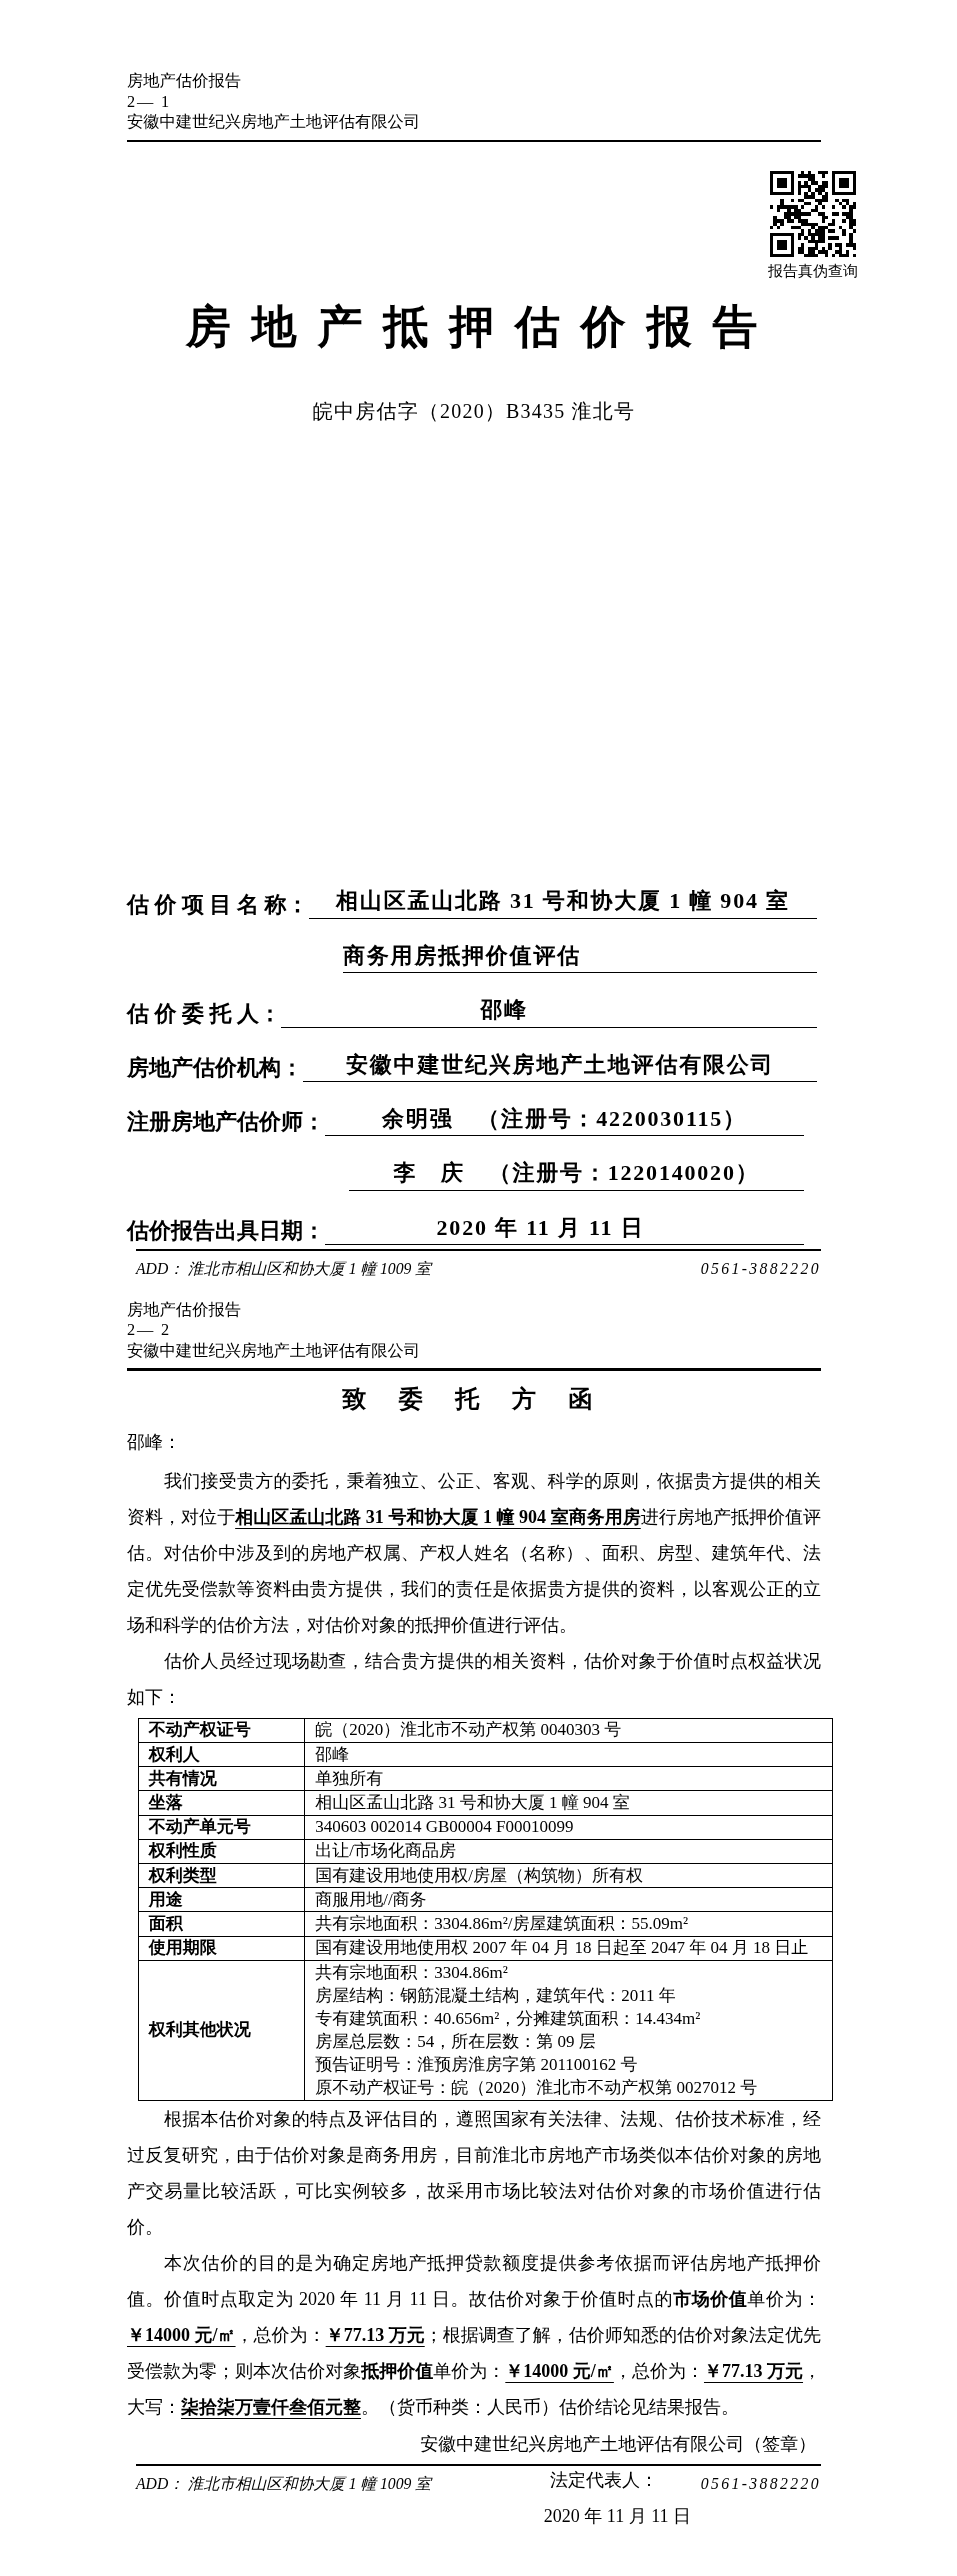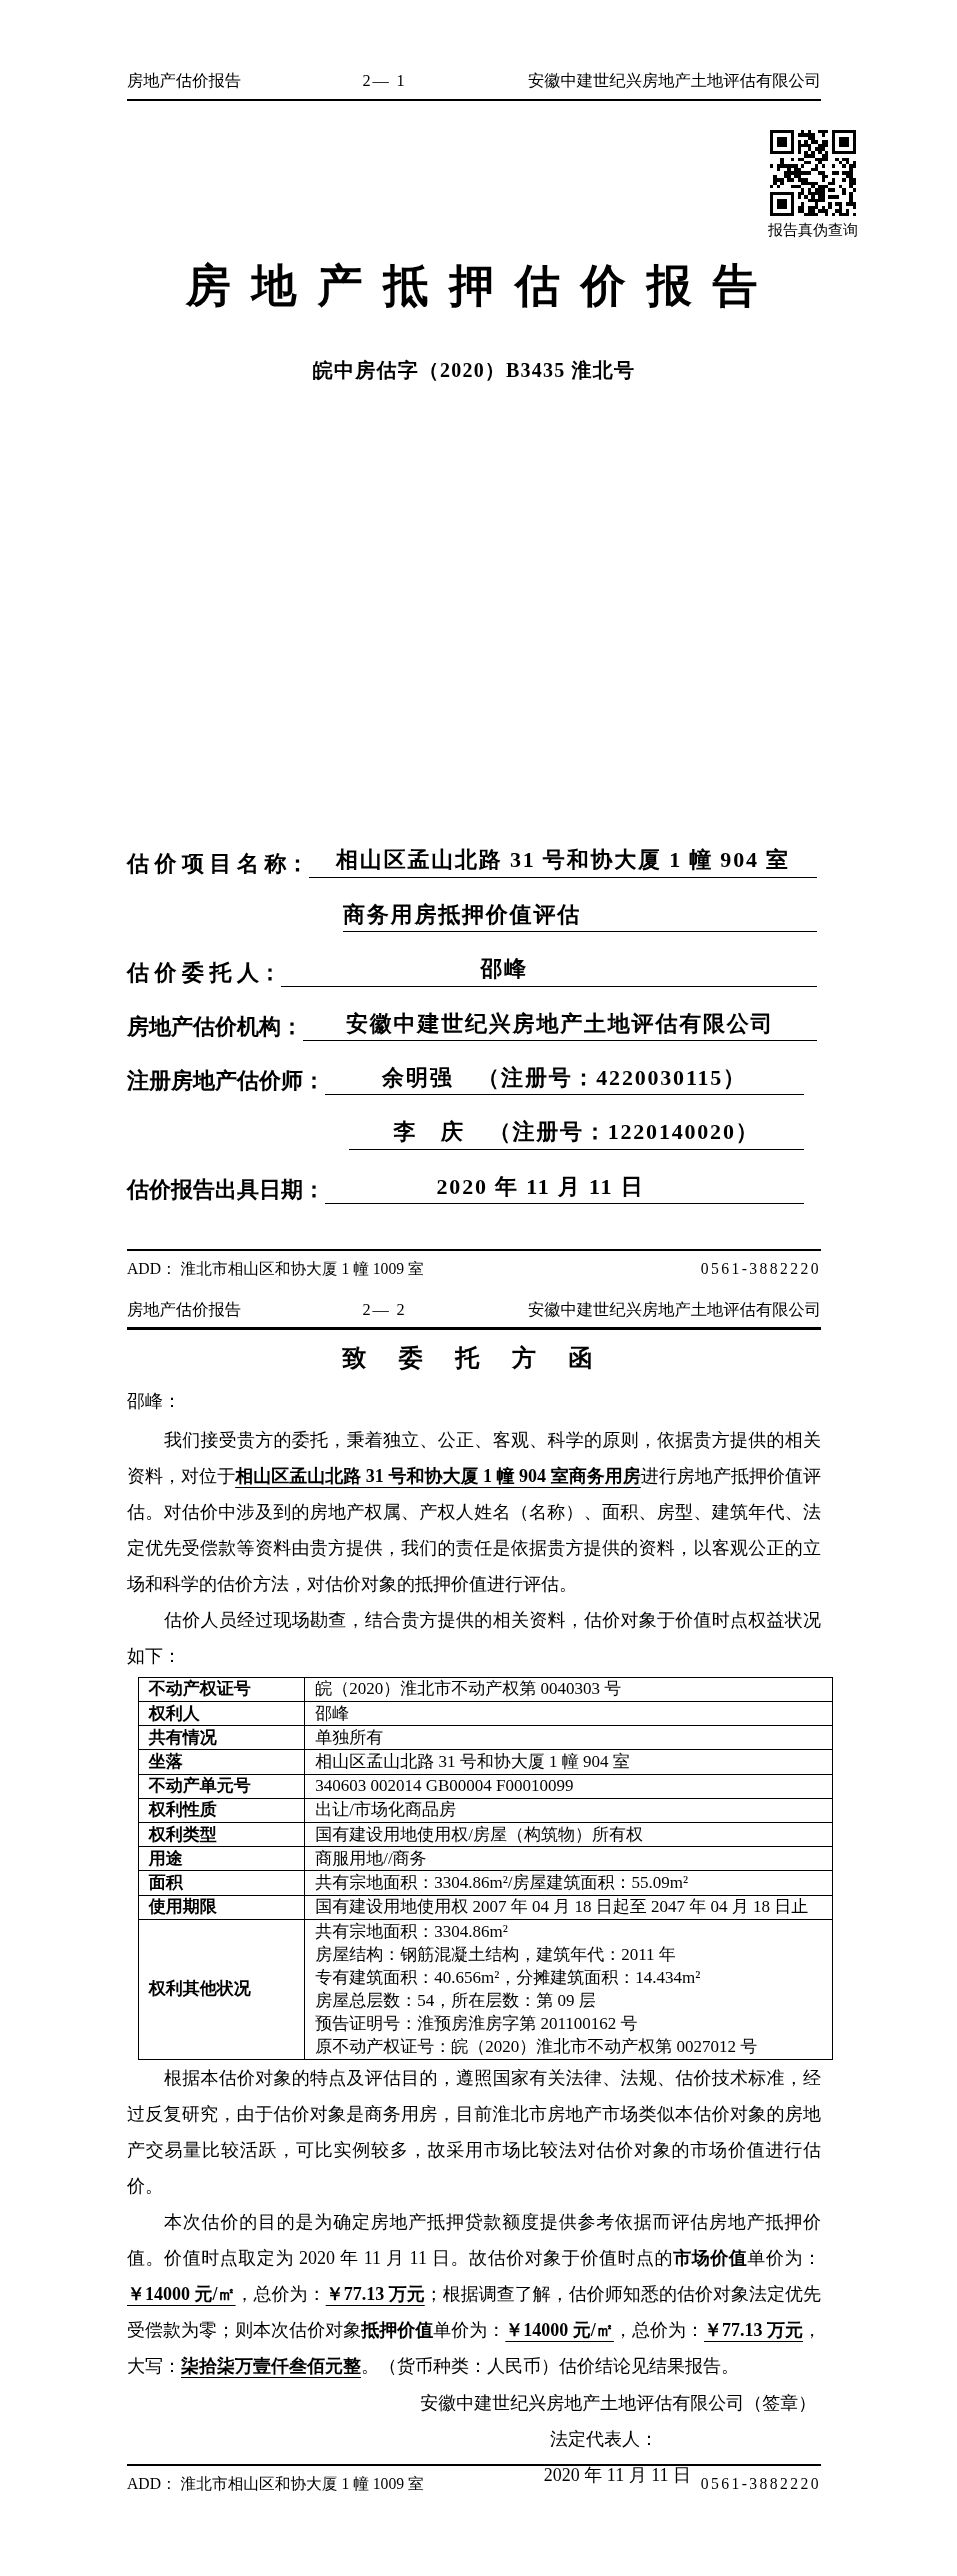--- a/index.html
+++ b/index.html
@@ -4,47 +4,47 @@
 <title>房地产抵押估价报告</title>
 <style>
   html,body{margin:0;padding:0;background:#fff;}
   .doc{position:relative;width:957px;height:2576px;background:#fff;color:#000;
        font-family:"Liberation Serif","DejaVu Serif",serif;overflow:hidden;}
   .page{position:absolute;left:0;width:957px;overflow:hidden;box-sizing:border-box;}
   #page1{top:0;height:1285px;padding:71px 136px 0 127px;}
   #page2{top:1285px;height:1291px;padding:14.5px 136px 0 127px;}
 
   .running-header{display:flex;justify-content:space-between;align-items:flex-start;
-                  font-size:16.3px;line-height:20.5px;}
+                  font-size:16.3px;line-height:20.5px;flex-direction:column;}
   .running-header .mid{letter-spacing:1.8px;}
   .rule{height:2.4px;background:#000;margin-top:7.2px;}
 
   .qr-wrap{width:90px;margin:29px -37px 0 auto;display:flex;flex-direction:column;align-items:center;}
   .qr-wrap svg{display:block;}
   .qr-caption{font-size:15px;line-height:18px;margin-top:4.8px;white-space:nowrap;}
 
   .main-title{ text-align:center;font-size:45px;font-weight:bold;letter-spacing:4.8px;
                line-height:64px;margin-top:15px;white-space:nowrap;}
-  .report-no{text-align:center;font-size:20px;font-weight:bold;letter-spacing:1.2px;
+  .report-no{text-align:center;font-size:20px;font-weight:normal;letter-spacing:1.2px;
              line-height:26.5px;margin-top:39px;}
 
   .info-block{margin-top:462px;font-size:22px;font-weight:bold;}
   .info-row{display:flex;align-items:flex-end;margin-bottom:22px;line-height:29px;}
   .info-label{white-space:pre;flex:0 0 auto;}
   .info-spacer1{flex:0 0 216px;}
   .info-spacer2{flex:0 0 222px;}
   .info-value{flex:1 1 auto;border-bottom:1.8px solid #000;padding-bottom:2.4px;
               letter-spacing:1.8px;white-space:pre;}
   .v-center{text-align:center;}
   .v-shift{text-align:center;padding-right:90px;}
   .v-shift2{text-align:center;padding-right:48px;}
   .inset-sm{margin-right:3.6px;}
   .inset-md{margin-right:17px;}
 
-  .page-footer{position:absolute;left:127px;right:136px;}
+  .page-footer{position:absolute;left:136px;right:136px;font-style:italic;}
   #page1 .page-footer{top:1249px;}
   #page2 .page-footer{top:1179px;}
   .footer-rule{height:1.8px;background:#000;}
   .footer-line{display:flex;justify-content:space-between;font-size:15.7px;line-height:19.3px;margin-top:7.8px;}
   .footer-phone{letter-spacing:2.4px;}
 
   .letter-title{text-align:center;font-size:24px;font-weight:bold;letter-spacing:13.3px;
                 line-height:34px;margin-top:11px;}
   .salutation{font-size:18px;line-height:25px;margin-top:14.5px;}
   p.body{font-size:18px;line-height:36px;margin:0;text-align:justify;text-indent:37px;}

